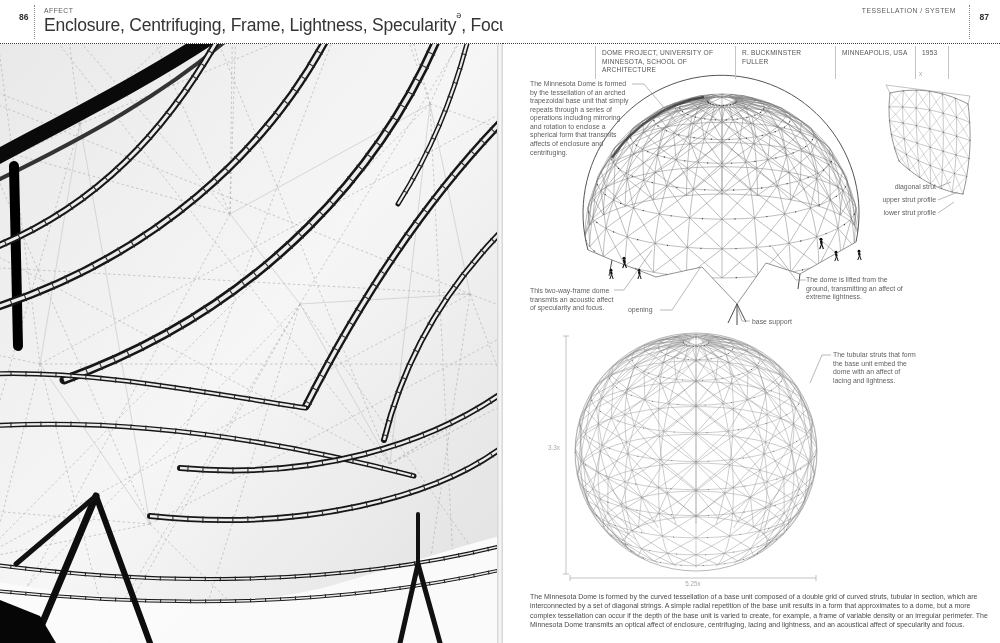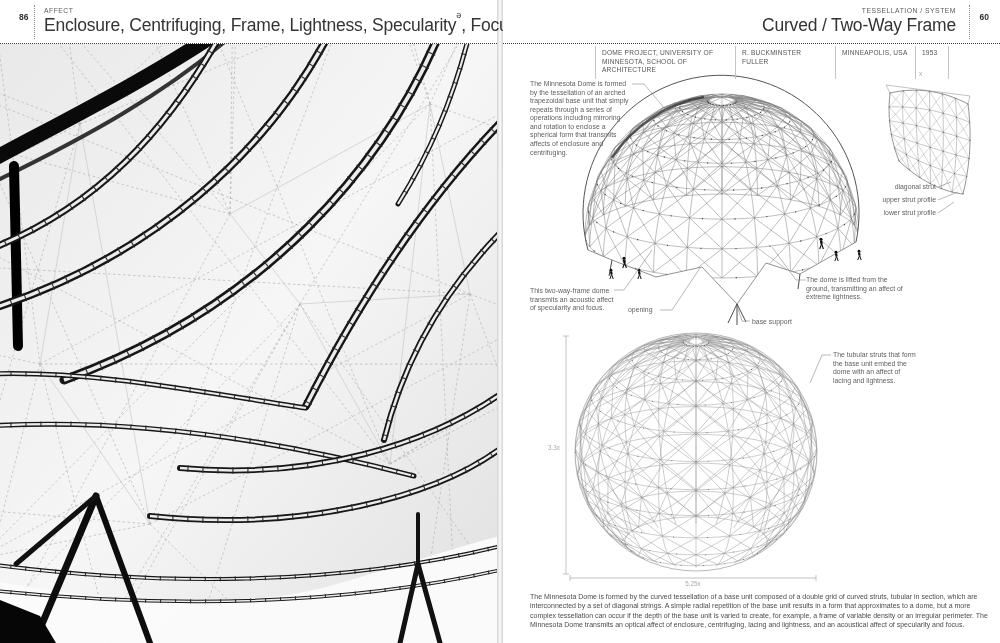--- a/index.html
+++ b/index.html
@@ -1,19 +1,19 @@
 <!DOCTYPE html>
 <html><head>
 <meta charset="utf-8">
 <style>
   html,body{margin:0;padding:0;background:#ffffff;}
   .spread{position:relative;width:1000px;height:643px;background:#fff;overflow:hidden;
           font-family:"Liberation Sans","DejaVu Sans",sans-serif;color:#333;}
   .page{position:absolute;top:0;height:643px;background:#fff;}
-  .page.left{left:0;width:497px;}
+  .page.left{left:0;width:497px;padding-left:18px;}
   .page.right{left:503px;width:497px;}
   .gutter{position:absolute;left:497px;top:0;width:6px;height:643px;
           background:linear-gradient(90deg,#d2d2d2,#f7f7f7 45%,#f7f7f7 55%,#d2d2d2);}
   header.pgh{position:absolute;top:0;left:0;right:0;height:43px;border-bottom:1px dotted #3c3c3c;background:#fff;z-index:3;}
   .pagenum{position:absolute;top:12px;font-size:8.5px;font-weight:bold;color:#2f2f2f;}
   .left .pagenum{left:19px;} .right .pagenum{right:11px;}
   .vdot{position:absolute;top:5px;height:34px;width:0;border-left:1px dotted #888;}
   .left .vdot{left:34px;} .right .vdot{right:30px;}
   .eyebrow{position:absolute;top:7px;font-size:6.8px;letter-spacing:.5px;color:#5a5a5a;white-space:nowrap;}
   .left .eyebrow{left:44px;} .right .eyebrow{right:44px;}
@@ -460,22 +460,21 @@
         </svg>
     </div>
   </section>
 
   <div class="gutter"></div>
 
   <section class="page right">
     <header class="pgh">
       <span class="eyebrow">TESSELLATION / SYSTEM</span>
       <span class="vdot"></span>
-      <span class="pagenum">60</span>
-      <h1 class="ptitle">Curved / Two-Way Frame</h1>
+      <span class="pagenum">87</span>
     </header>
 
     <div class="right-content">
       <svg id="diag" width="497" height="599" viewBox="503 44 497 599">
           <defs>
             <clipPath id="cpU">
               <path d="M 588 250 A 138 138 0 1 1 856 242 L 800 274 L 766 263 L 737 304 L 702 267 L 656 277 L 612 260 Z"></path>
             </clipPath>
             <clipPath id="cpL">
               <ellipse cx="696" cy="452" rx="121" ry="119"></ellipse>

